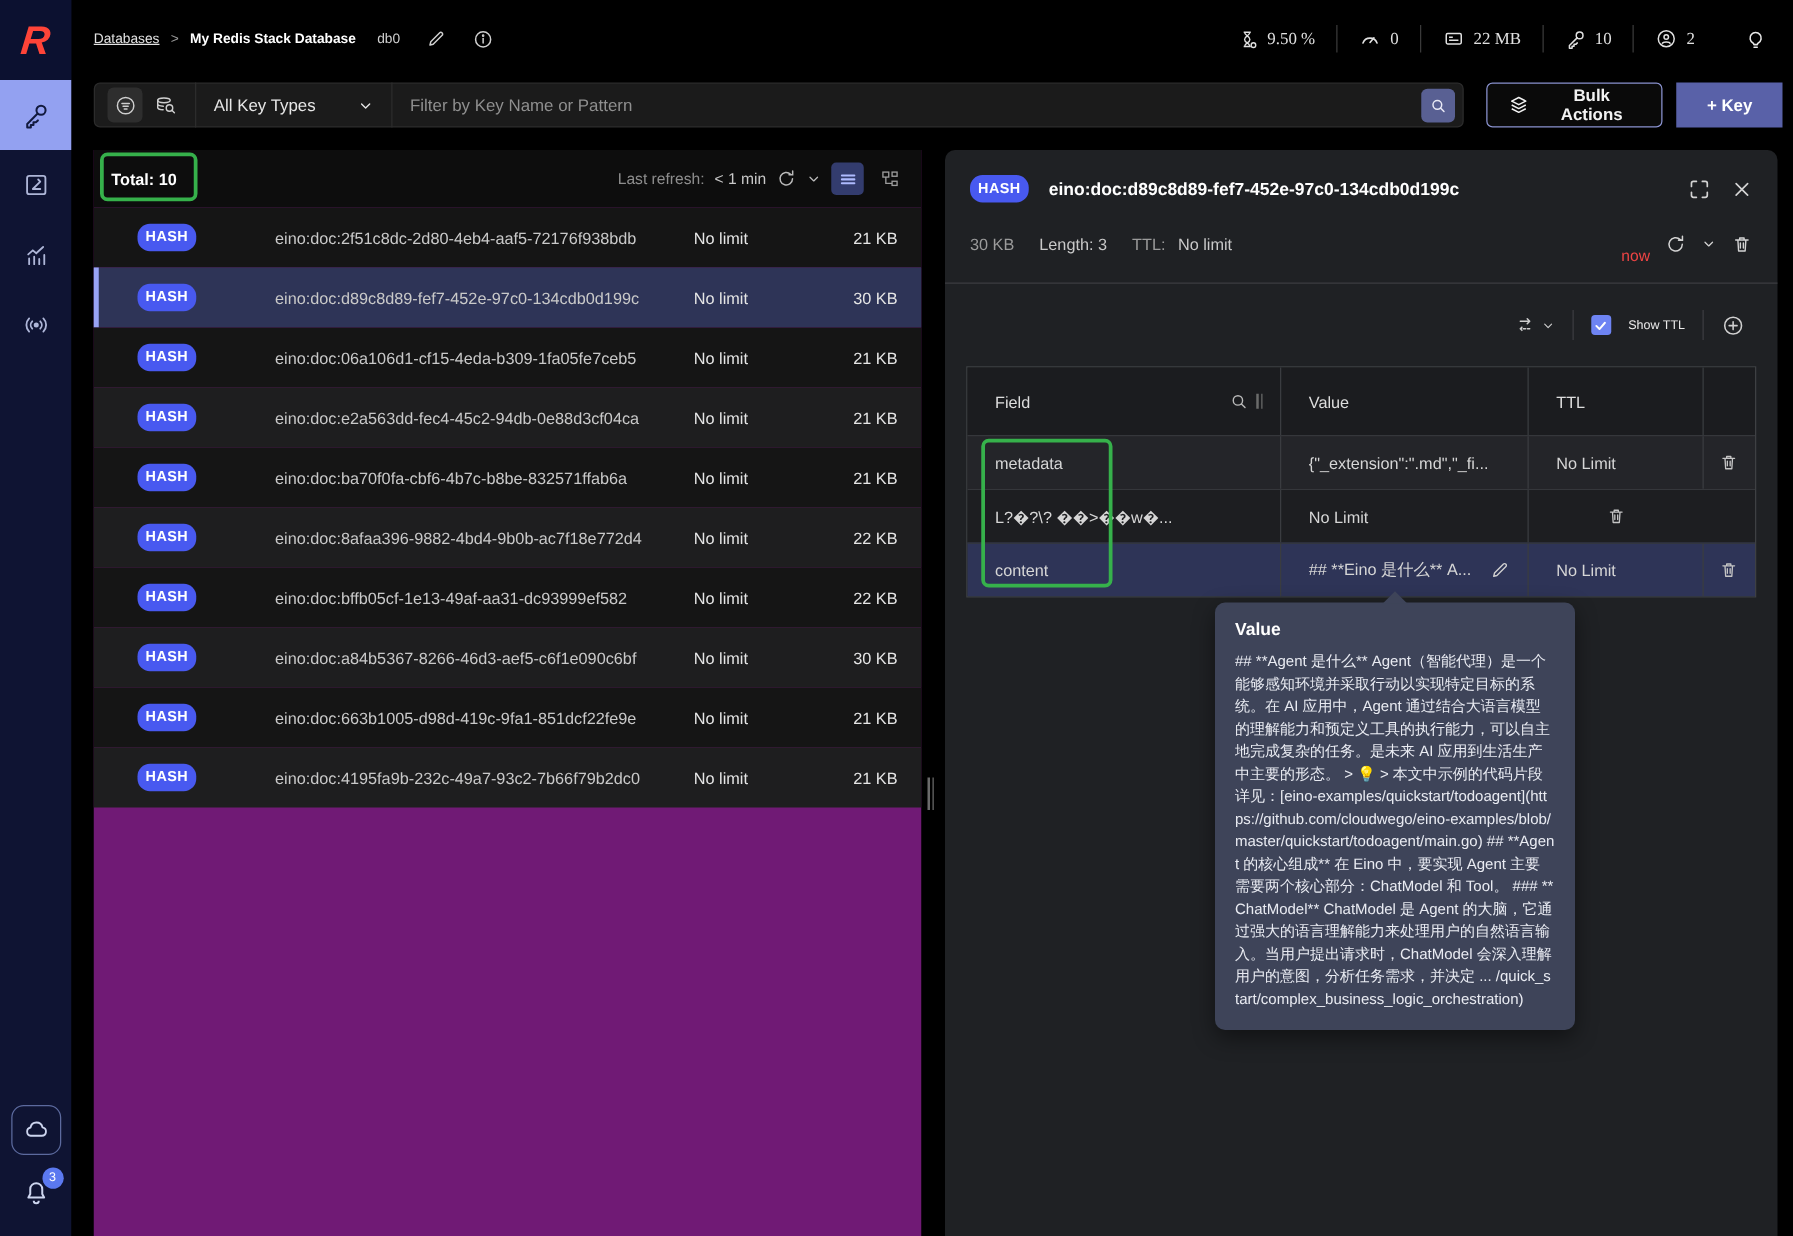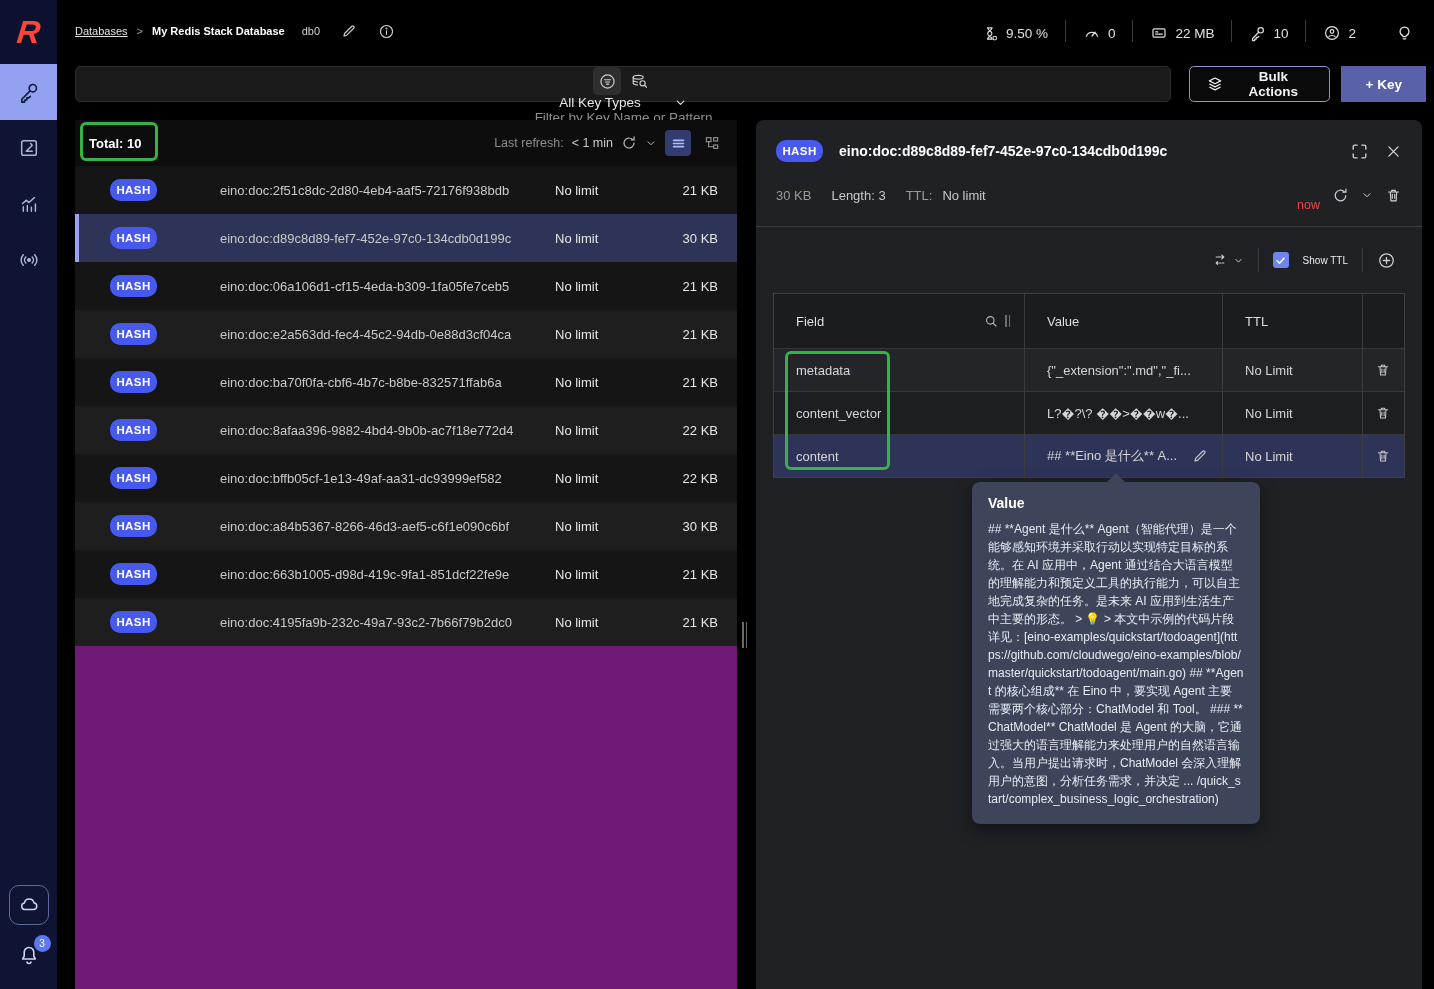--- a/index.html
+++ b/index.html
@@ -19,28 +19,28 @@
   .bell-badge { position:absolute; top:-8px; right:-10px; background:#5b79f0; color:#fff; font-size:10px; width:17px; height:17px; border-radius:50%; display:flex; align-items:center; justify-content:center; }
 
   
   .top-header { position:absolute; left:57px; top:0; width:1377px; height:62px; display:flex; align-items:center; padding:0 20px 0 18px; background:#000; }
   .breadcrumb { display:flex; align-items:center; gap:9px; font-size:11px; }
   .bc-link { color:#e3e3e3; text-decoration:underline; cursor:pointer; }
   .bc-sep { color:#9a9a9a; }
   .bc-current { color:#fff; font-weight:700; }
   .db-index { color:#cfcfcf; margin-left:8px; }
   .hd-iconbtn { color:#cfcfcf; margin-left:12px; cursor:pointer; }
-  .hd-stats { margin-left:auto; display:flex; align-items:flex-end; }
+  .hd-stats { margin-left:auto; display:flex; align-items:center;font-family:Liberation Serif, serif; }
   .stat { display:flex; align-items:center; gap:7px; color:#e0e0e0; font-size:13.5px; padding:0 17px; }
   .stat-div { width:1px; height:22px; background:#3a3a3a; }
   .bulb { margin-left:22px; color:#e8e8e8; cursor:pointer; }
 
   
   .filter-bar { position:absolute; left:75px; top:64px; width:1351px; height:40px; display:flex; align-items:center; }
-  .search-container { width:1115px; height:36px; background:#1b1b1b; border:1px solid #2c2c2c; border-radius:5px; display:flex; align-items:center;flex-direction:column; }
+  .search-container { width:1115px; height:36px; background:#1b1b1b; border:1px solid #2c2c2c; border-radius:5px; display:flex; align-items:center; }
   .ft-icons { display:flex; align-items:center; gap:4px; padding:0 10px; }
   .ft-iconbtn { width:28px; height:28px; border-radius:5px; display:flex; align-items:center; justify-content:center; color:#cfcfcf; cursor:pointer; }
   .ft-iconbtn.active { background:#2e2e2e; }
   .ft-divider { width:1px; height:36px; background:#2c2c2c; }
   .keytype-select { width:156px; height:36px; display:flex; align-items:center; justify-content:space-between; padding:0 14px 0 14px; color:#e6e6e6; font-size:13.5px; cursor:pointer; }
   .filter-input { flex:1; height:34px; background:transparent; border:none; outline:none; color:#cfcfcf; font-size:13.5px; padding:0 14px; font-family:"Liberation Sans", sans-serif; }
   .filter-input::placeholder { color:#8f8f8f; }
   .search-chip { width:27px; height:27px; border-radius:5px; background:#596093; color:#e8e8f5; display:flex; align-items:center; justify-content:center; margin-right:6px; cursor:pointer; }
   .bulk-btn { margin-left:18px; height:36px; padding:0 16px; display:flex; align-items:center; gap:9px; border:1px solid #8a92cf; border-radius:5px; background:#0a0a0a; color:#f2f2f2; font-size:13.5px; font-weight:700; cursor:pointer; }
   .key-btn { margin-left:11px; height:36px; width:86px; border:none; border-radius:0; background:#5961a8; color:#fff; font-size:13.5px; font-weight:700; cursor:pointer; font-family:"Liberation Sans", sans-serif; }
@@ -527,23 +527,20 @@
           <span class="trash-btn icon">
             <svg width="16" height="16" viewBox="0 0 24 24" fill="none" stroke="currentColor" stroke-width="1.6" stroke-linecap="round" stroke-linejoin="round">
               <path d="M5 7h14M9.5 7V4.8h5V7M7.5 7l.8 12.5h7.4L16.5 7"></path>
               <path d="M10.3 10.5v5.5M13.7 10.5v5.5"></path>
             </svg>
           </span>
         </div>
     </div>
     <div class="ft-row body-row">
       <div class="ft-cell">
-          <span>content_vector</span>
-        </div>
-      <div class="ft-cell">
           <span class="val-text">L?�?\? ��&gt;��w�...</span>
         </div>
       <div class="ft-cell">
           <span>No Limit</span>
         </div>
       <div class="ft-cell">
           <span class="trash-btn icon">
             <svg width="16" height="16" viewBox="0 0 24 24" fill="none" stroke="currentColor" stroke-width="1.6" stroke-linecap="round" stroke-linejoin="round">
               <path d="M5 7h14M9.5 7V4.8h5V7M7.5 7l.8 12.5h7.4L16.5 7"></path>
               <path d="M10.3 10.5v5.5M13.7 10.5v5.5"></path>

